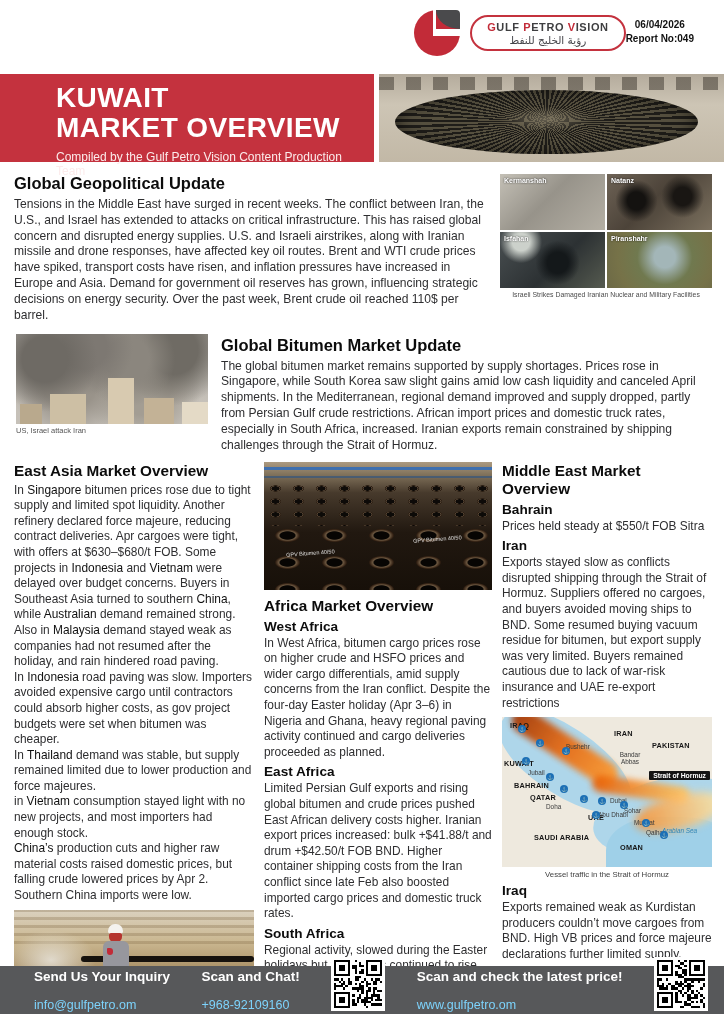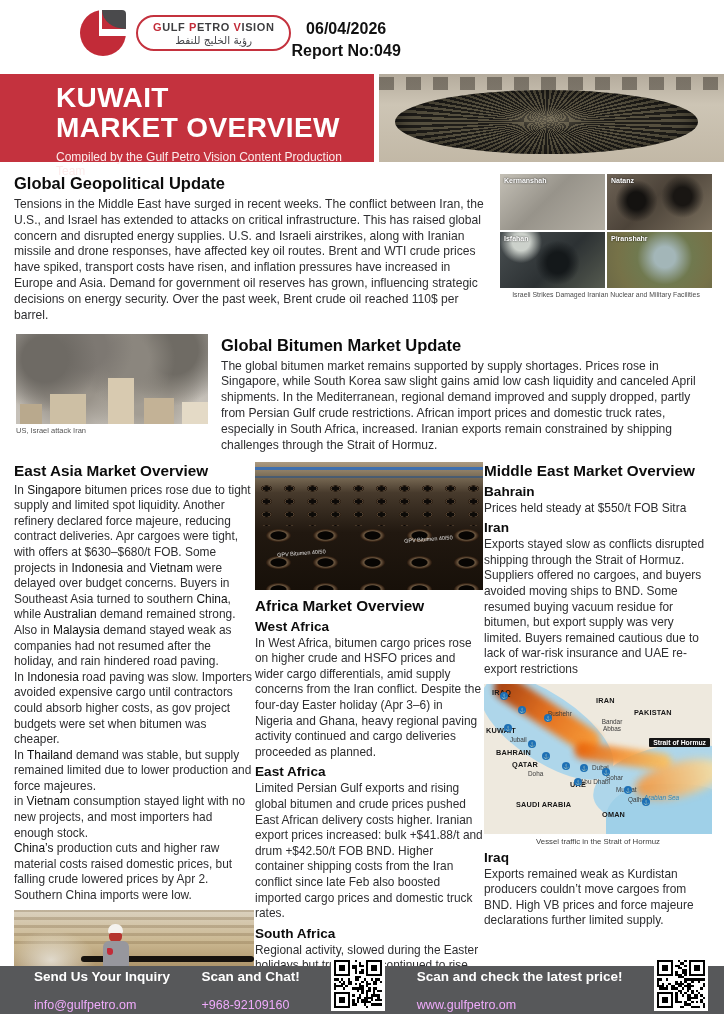--- a/index.html
+++ b/index.html
@@ -1,33 +1,33 @@
 <!DOCTYPE html>
 <html><head>
 <meta charset="utf-8">
 <style>
   html,body{margin:0;padding:0;background:#fff}
   .page{position:relative;width:724px;height:1024px;background:#fff;overflow:hidden;
         font-family:"Liberation Sans",sans-serif;color:#2e2e30}
 
   
-  .header{display:flex;justify-content:flex-start;align-items:flex-start;
+  .header{display:flex;justify-content:flex-end;align-items:flex-start;
           padding:10px 30px 0 80px;height:58px}
   .logo-wrap{display:flex;align-items:center;gap:10px}
   .logo-mark{position:relative;width:46px;height:46px;flex:none}
   .lm-red{position:absolute;inset:0;background:#c22b38;border-radius:50%}
   .lm-vslit{position:absolute;left:19px;top:0;width:3px;height:23px;background:#fff}
   .lm-hslit{position:absolute;left:19px;top:19px;width:27px;height:7px;background:#fff}
   .lm-dark{position:absolute;left:22px;top:0;width:24px;height:19px;background:#4a4a4c;
            border-radius:0 4px 0 100%}
   .logo-box{border:2px solid #c4323e;border-radius:22px;padding:4px 15px 3px;text-align:center}
   .brand{font-size:11px;font-weight:700;letter-spacing:.6px;color:#3e3e40;white-space:nowrap}
   .brand .r{color:#c22b38}
   .arabic{font-size:10.5px;color:#45454a;margin-top:1px;font-family:"DejaVu Sans",sans-serif}
-  .hdr-right{text-align:center;font-weight:700;font-size:16px;color:#111;line-height:1.4;padding-top:8px}
+  .hdr-right{text-align:center;font-weight:700;font-size:10px;color:#111;line-height:1.4;padding-top:8px}
 
   
   .banner-row{display:flex;height:88px;margin-top:6px}
   .banner{width:374px;box-sizing:border-box;background:#c4323e;color:#fff;padding:9px 8px 0 56px;flex:none}
   .banner h1{margin:0;font-size:28px;line-height:1.07;font-weight:800;letter-spacing:.4px}
   .banner .sub{font-size:12px;margin-top:7px;color:#fcebeb}
   .hero{flex:1;margin-left:5px;position:relative;overflow:hidden;
         background:linear-gradient(180deg,#b4ab9c 0%,#cdc5b5 35%,#c2b8a6 100%)}
   .hero-far{position:absolute;top:3px;left:0;right:0;height:13px;opacity:.55;
         background:repeating-linear-gradient(90deg,#453f36 0 15px,transparent 15px 27px)}
@@ -84,21 +84,21 @@
   .bldg{position:absolute;bottom:0}
   .win{background-image:repeating-linear-gradient(0deg,rgba(55,45,35,.4) 0 2px,transparent 2px 5px)}
   .b1{left:4px;width:22px;height:20px;background:#b9a98d}
   .b2{left:34px;width:36px;height:30px;background:#cdbfa4}
   .b3{left:92px;width:26px;height:46px;background:#d8cab0}
   .b4{left:128px;width:30px;height:26px;background:#c3b296}
   .b5{left:166px;width:42px;height:22px;background:#e4dac6}
   .sec2-text{flex:1;padding-top:2px}
 
   
-  .cols{display:grid;grid-template-columns:240px 228px 1fr;gap:1px;padding:8px 12px 0 14px}
+  .cols{display:grid;grid-template-columns:240px 228px 1fr;gap:10px;padding:8px 12px 0 14px}
 
   .worker-img{height:100px;margin-top:6px;position:relative;overflow:hidden;
       background:linear-gradient(180deg,#dbd1bf 0%,#cab790 32%,#ab9268 58%,#6e5d46 100%)}
   .wall{position:absolute;top:0;left:0;right:0;height:34px;
       background-image:repeating-linear-gradient(0deg,rgba(120,95,60,.28) 0 3px,transparent 3px 8px)}
   .rail{position:absolute;top:46px;left:28%;right:0;height:6px;background:#16120d;border-radius:3px}
   .wk-smoke{position:absolute;left:-8px;top:20px;width:90px;height:60px;
       background:radial-gradient(rgba(235,232,225,.8),transparent 70%)}
   .wk{position:absolute;left:82px;top:14px;width:40px;height:70px}
   .wk-helmet{position:absolute;left:12px;top:0;width:15px;height:10px;background:#f4f2ee;border-radius:7px 7px 3px 3px}
@@ -151,21 +151,21 @@
   .l18{left:160px;top:110px}.l19{right:2px;top:54px}
   .anchor{position:absolute;width:8px;height:8px;border-radius:50%;background:#1c6fb5;color:#fff;
       font-size:5px;line-height:8px;text-align:center}
   .mapcap{font-size:7.8px;color:#3f3f3f;text-align:center;margin:3px 0 4px}
 
   
   .footer{position:absolute;left:0;bottom:10px;width:100%;height:48px;background:#57585a;
       box-sizing:border-box;display:flex;align-items:center;justify-content:space-between;
       padding:0 16px 0 34px}
   .f-title{font-size:13.5px;font-weight:700;color:#fff}
-  .f-val{font-size:12.5px;color:#f0abfc;margin-top:14px}
+  .f-val{font-size:12.5px;color:#7dd3fc;margin-top:14px}
   .qr{width:54px;height:54px;background:#fff;padding:3px;box-sizing:border-box;margin-top:-12px;flex:none}
   .qr svg{display:block;width:100%;height:100%}
 </style>
 </head>
 <body>
 
 <div class="page">
 
   <div class="header">
     <div class="logo-wrap">

